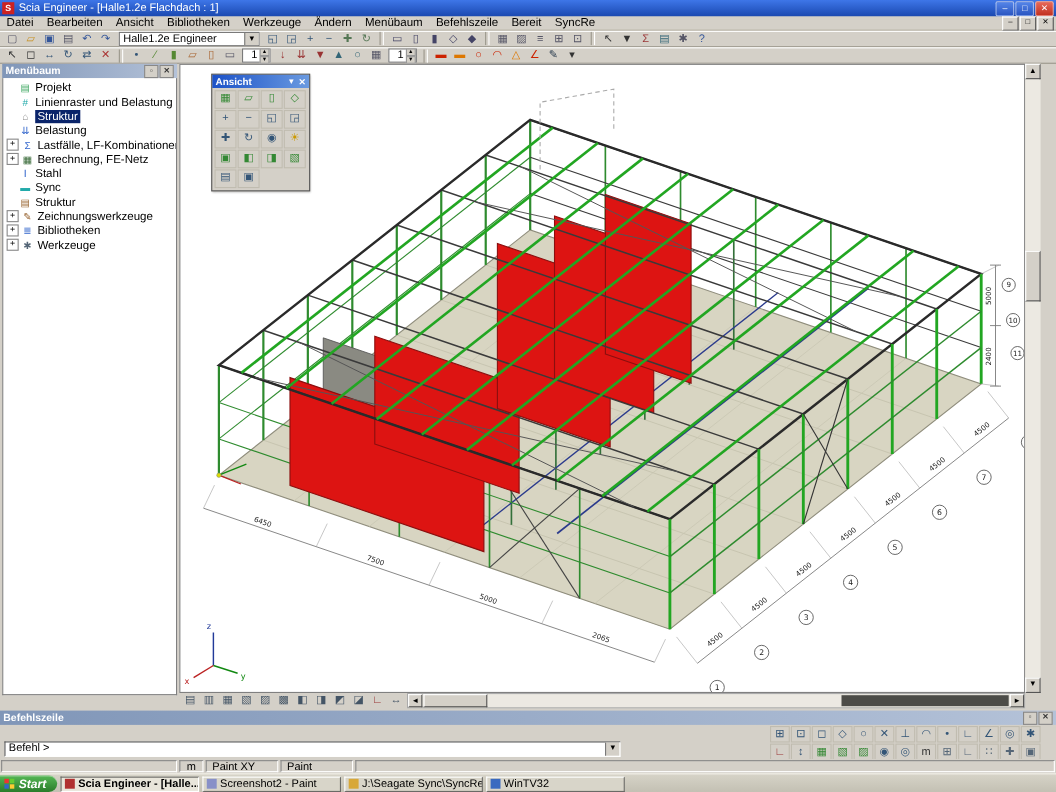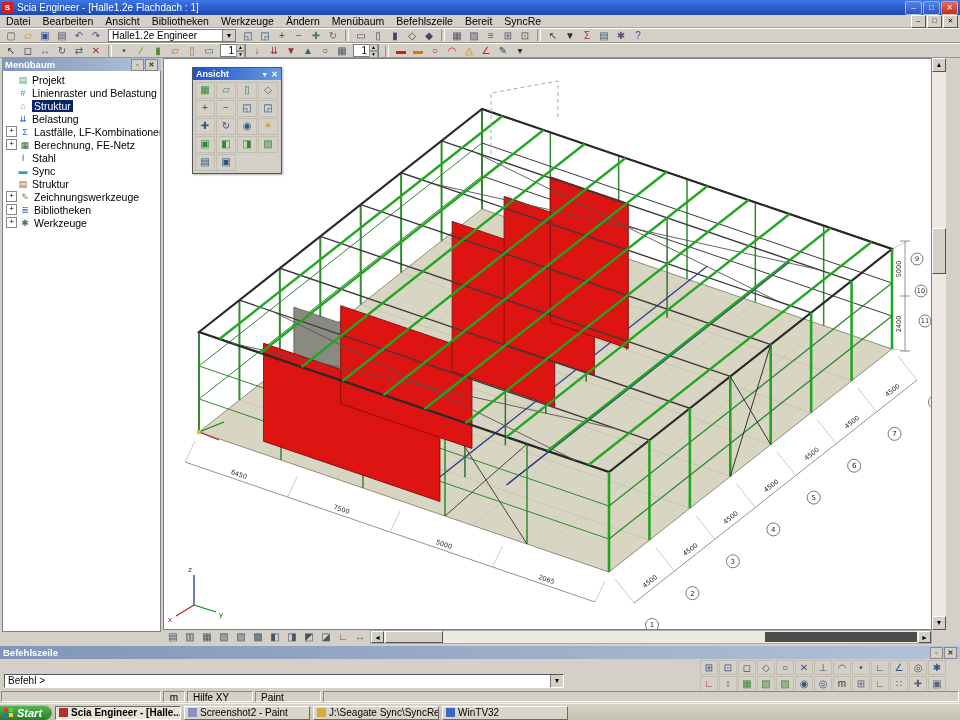--- a/index.html
+++ b/index.html
@@ -564,21 +564,21 @@
           <span class="icon16" style="color: rgb(85, 102, 119);">✚</span>
           <span class="icon16" style="color: rgb(85, 102, 119);">▣</span>
         </div>
     </div>
   </div>
 </div>
 
 <div id="statusbar">
   <span class="scell" style="width:160px"></span>
   <span class="scell" style="width:22px;text-align:center">m</span>
-  <span class="scell" style="width:66px">Hilfe XY</span>
+  <span class="scell" style="width:66px">Paint XY</span>
   <span class="scell" style="width:66px">Paint</span>
   <span class="scell" style="flex:1"></span>
 </div>
 
 <div id="taskbar">
   <div id="startbtn">
     <span class="flag">
       <i style="background:#e33"></i>
         <i style="background:#6c3"></i>
         <i style="background:#36c"></i>

